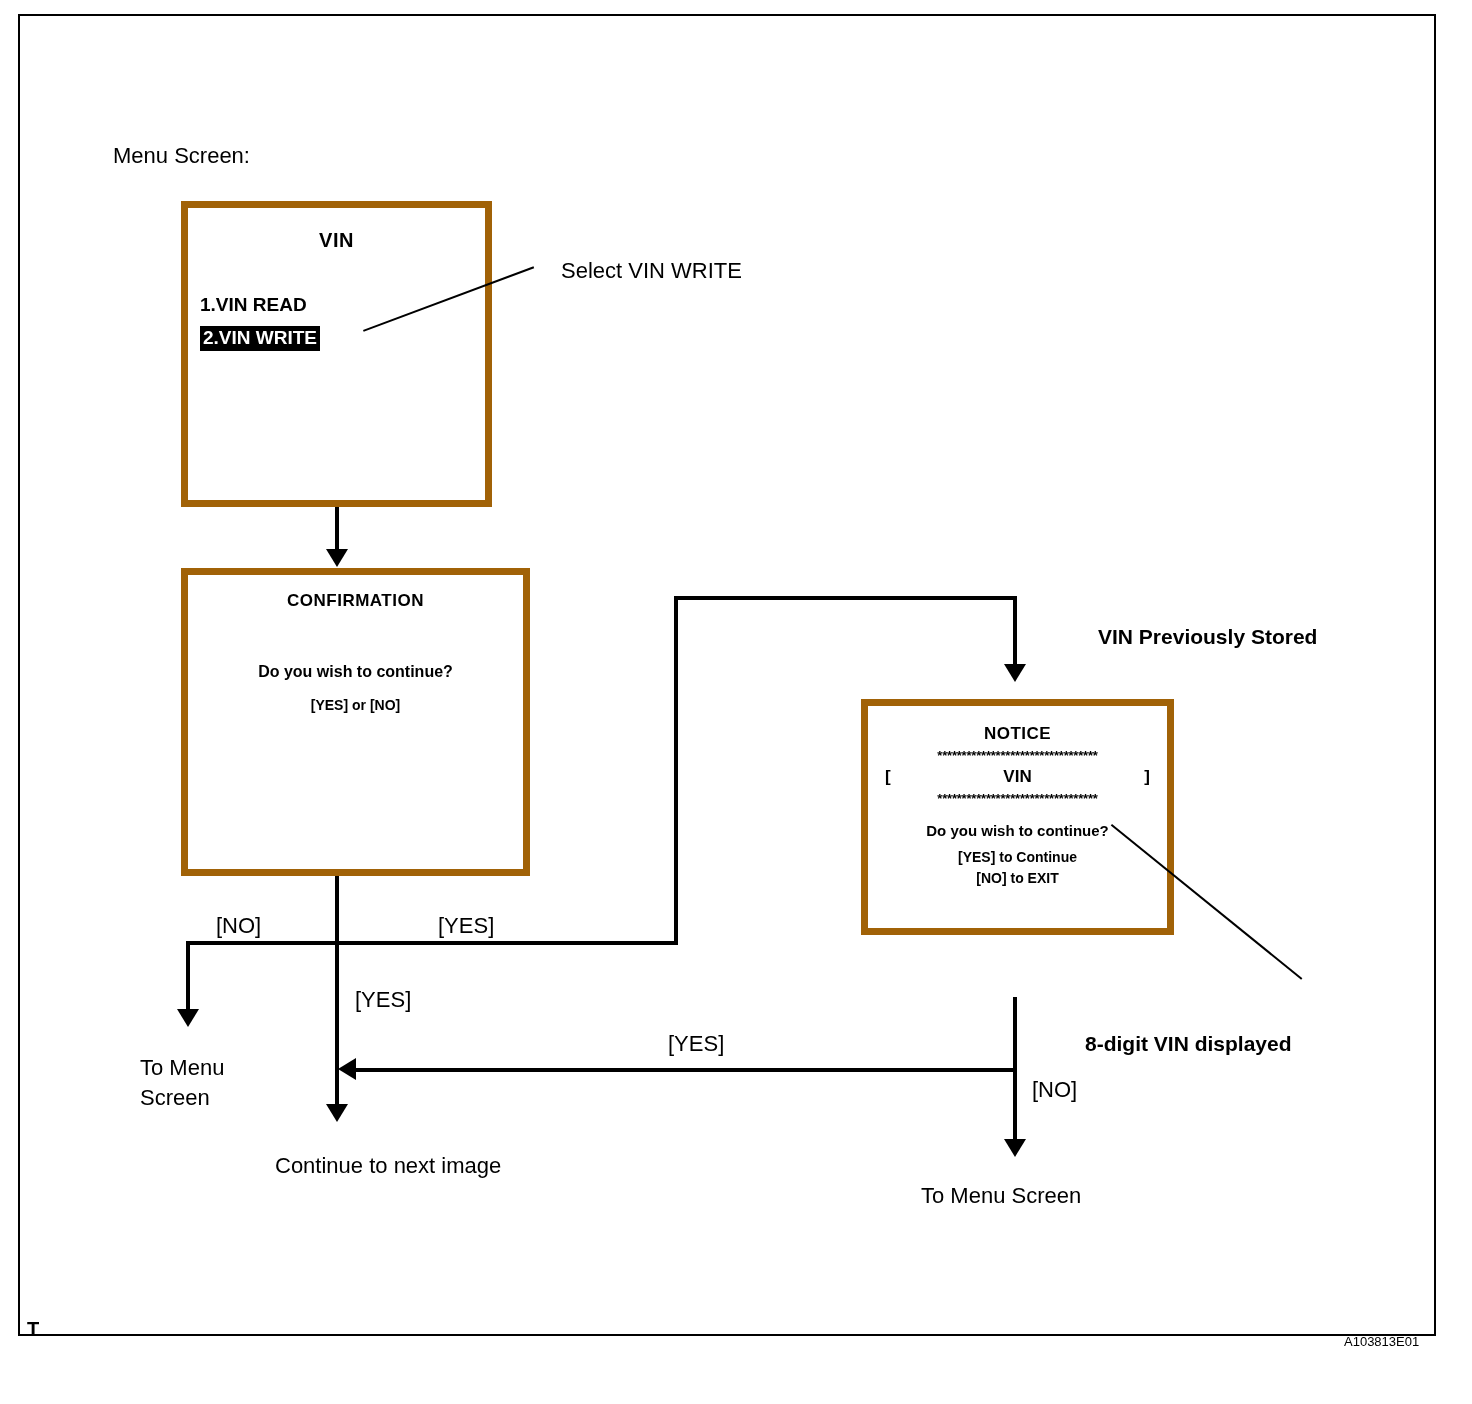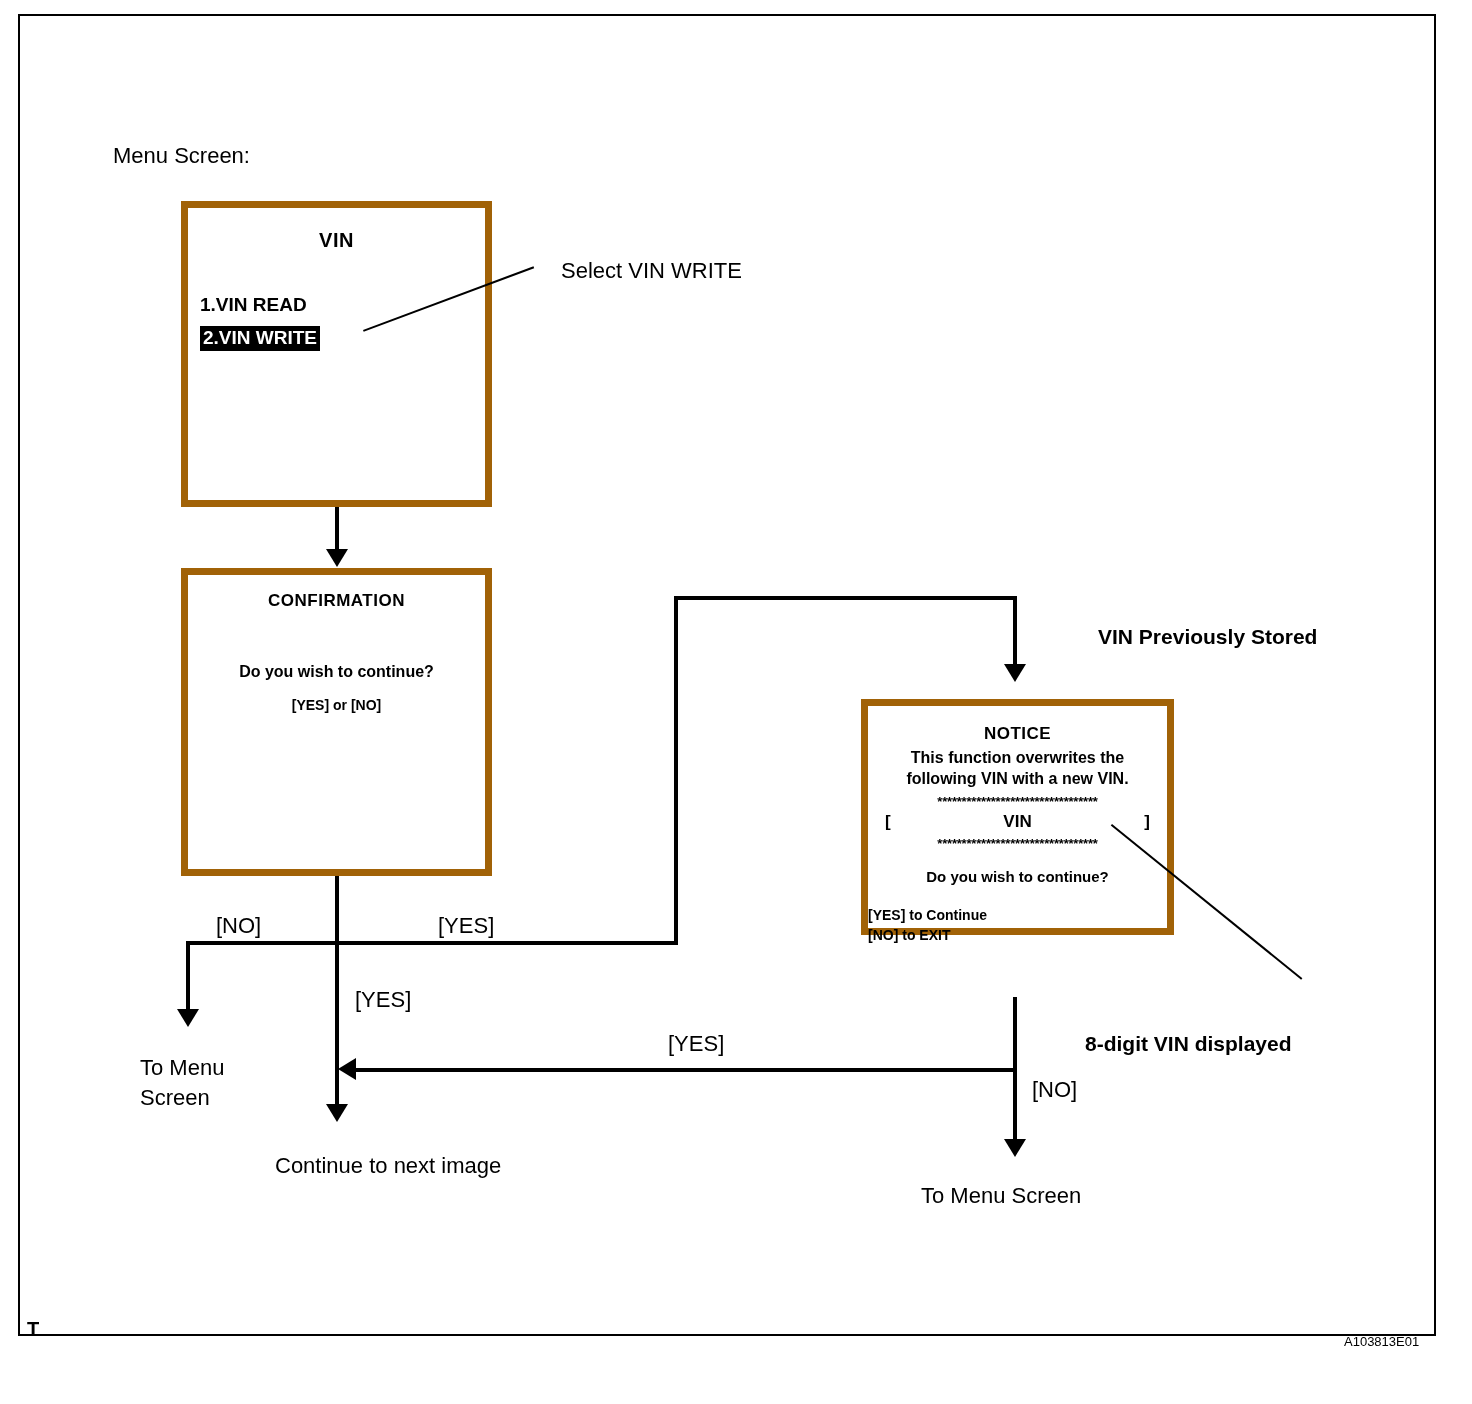--- a/index.html
+++ b/index.html
@@ -70,21 +70,21 @@
     background: #000000;
     color: #ffffff;
     display: inline-block;
     padding: 1px 3px 2px 3px;
   }
   #vin-item-read { margin-top: 42px; }
   
   #confirmation-box {
     left: 181px;
     top: 568px;
-    width: 311px;
+    width: 349px;
     height: 308px;
   }
   #confirmation-box .screen-title {
     margin-top: 16px;
     font-size: 17px;
   }
   #confirmation-box .body {
     margin-top: 26px;
     text-align: center;
     font-size: 16px;
@@ -143,21 +143,22 @@
     padding: 0 17px;
   }
   #notice-box .vinline .mid { flex: 1; text-align: center; }
   #notice-box .question {
     margin-top: 18px;
     text-align: center;
     font-size: 15px;
     font-weight: bold;
   }
   #notice-box .keys {
-    margin-top: 20px;
+    margin-top: 8px;
+    text-align: center;
     font-size: 14px;
     font-weight: bold;
     line-height: 1.45;
   }
   
   #select-vin-write-label { left: 561px; top: 258px; font-size: 22px; }
   #vin-prev-stored-label  { left: 1098px; top: 625px; font-size: 21px; font-weight: bold; }
   #vin-digits-label       { left: 1085px; top: 1032px; font-size: 21px; font-weight: bold; }
   #label-no-1             { left: 216px; top: 913px; font-size: 22px; }
   #label-yes-1            { left: 438px; top: 913px; font-size: 22px; }
@@ -214,21 +215,20 @@
   <div class="arrow-down" style="left:326px; top:549px;"></div>
 
   <div class="screen" id="confirmation-box">
     <div class="screen-title">CONFIRMATION</div>
     <div class="question">Do you wish to continue?</div>
     <div class="keys">[YES] or [NO]</div>
   </div>
 
   <div class="screen" id="notice-box">
     <div class="screen-title">NOTICE</div>
-    <div class="body">This function overwrites the following VIN with a new VIN.</div>
     <div class="stars">*********************************</div>
     <div class="vinline">
       <span>[</span>
       <span class="mid">VIN</span>
       <span>]</span>
     </div>
     <div class="stars">*********************************</div>
     <div class="question">Do you wish to continue?</div>
     <div class="keys">
       <div>[YES] to Continue</div>

